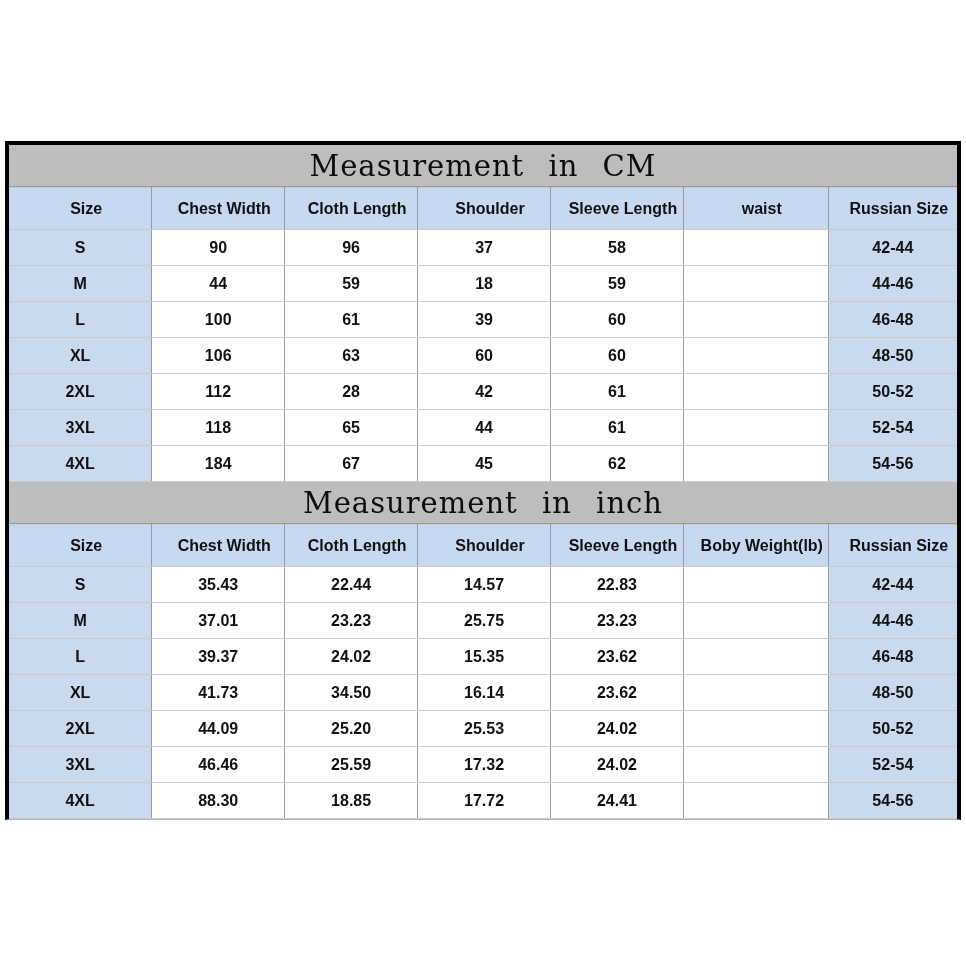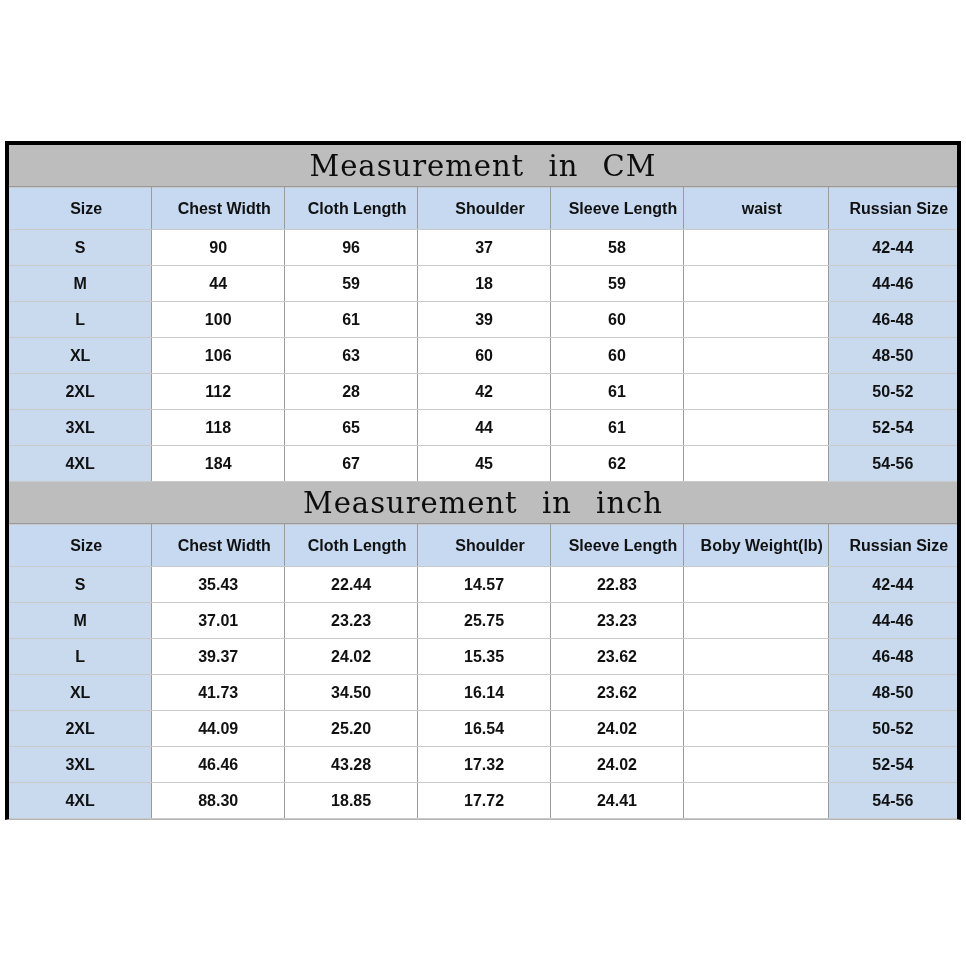--- a/index.html
+++ b/index.html
@@ -223,29 +223,29 @@
             <td class="col-data">34.50</td>
             <td class="col-data">16.14</td>
             <td class="col-data">23.62</td>
             <td class="col-data"></td>
             <td class="col-rus">48-50</td>
           </tr>
           <tr>
             <td class="col-size">2XL</td>
             <td class="col-data">44.09</td>
             <td class="col-data">25.20</td>
-            <td class="col-data">16.54</td>
+            <td class="col-data">25.53</td>
             <td class="col-data">24.02</td>
             <td class="col-data"></td>
             <td class="col-rus">50-52</td>
           </tr>
           <tr>
             <td class="col-size">3XL</td>
             <td class="col-data">46.46</td>
-            <td class="col-data">43.28</td>
+            <td class="col-data">25.59</td>
             <td class="col-data">17.32</td>
             <td class="col-data">24.02</td>
             <td class="col-data"></td>
             <td class="col-rus">52-54</td>
           </tr>
           <tr>
             <td class="col-size">4XL</td>
             <td class="col-data">88.30</td>
             <td class="col-data">18.85</td>
             <td class="col-data">17.72</td>

